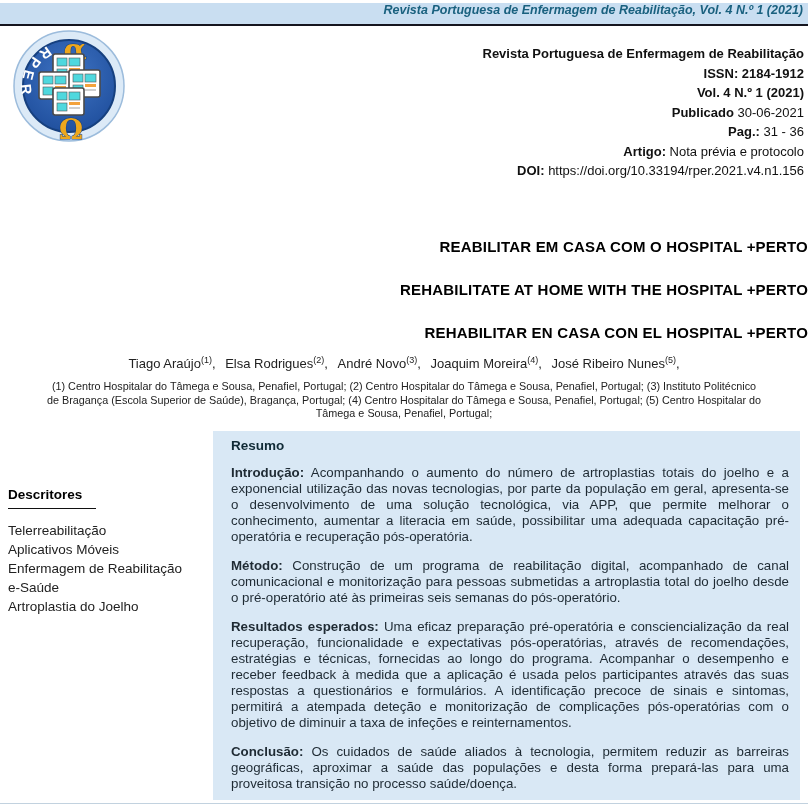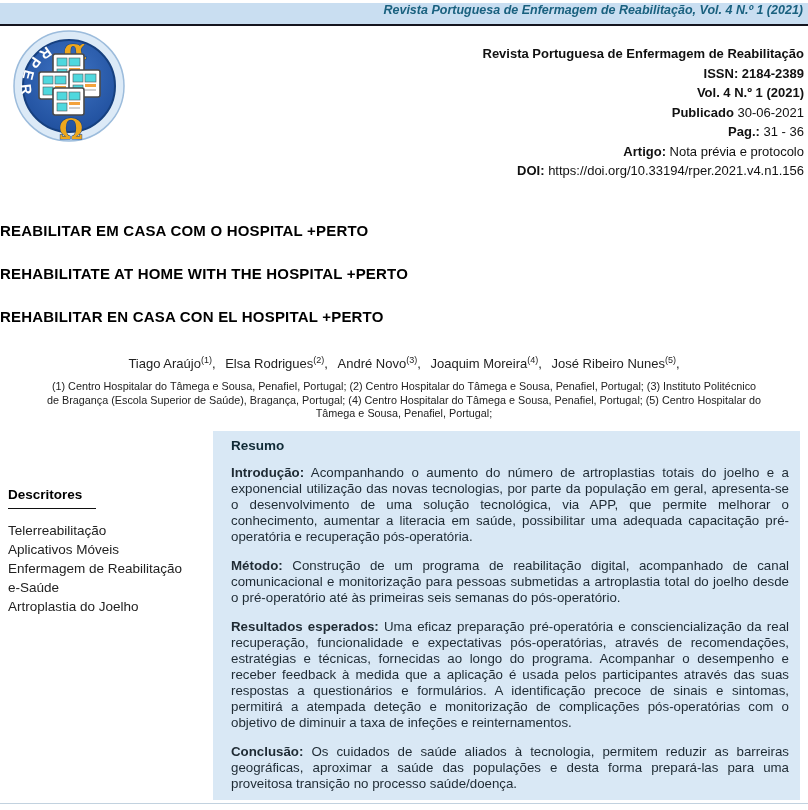--- a/index.html
+++ b/index.html
@@ -27,21 +27,21 @@
 
   
   .meta{
     position:absolute;top:44px;right:4px;text-align:right;
     font-size:13px;line-height:19.5px;color:#111;
   }
   .meta .m-label{font-weight:bold;}
   .meta .m-value{font-weight:normal;}
 
   
-  .titles{position:absolute;top:222px;left:0;right:0;text-align:left;}
+  .titles{position:absolute;top:238px;left:0;right:0;text-align:right;}
   .title-line{font-weight:bold;font-size:15px;letter-spacing:.2px;margin:0 0 26px 0;color:#000;}
 
   
   .authors{position:absolute;top:355px;left:0;right:0;text-align:center;font-size:13px;color:#222;}
   .author{margin:0 3px;}
   .author sup{font-size:9px;}
 
   
   .affils{
     position:absolute;top:380px;left:46px;right:46px;text-align:center;
@@ -106,21 +106,21 @@
       <use href="#docIcon" x="26" y="43"></use>
       <use href="#docIcon" x="56" y="41"></use>
       <use href="#docIcon" x="40" y="59"></use>
     </svg>
   </div>
 
   <div class="meta">
 
       <div class="m-line"><span class="m-label">Revista Portuguesa de Enfermagem de Reabilitação</span><span class="m-value"></span></div>
 
-      <div class="m-line"><span class="m-label">ISSN: 2184-2389</span><span class="m-value"></span></div>
+      <div class="m-line"><span class="m-label">ISSN: 2184-1912</span><span class="m-value"></span></div>
 
       <div class="m-line"><span class="m-label">Vol. 4 N.º 1 (2021)</span><span class="m-value"></span></div>
 
       <div class="m-line"><span class="m-label">Publicado</span><span class="m-value"> 30-06-2021</span></div>
 
       <div class="m-line"><span class="m-label">Pag.:</span><span class="m-value"> 31 - 36</span></div>
 
       <div class="m-line"><span class="m-label">Artigo:</span><span class="m-value"> Nota prévia e protocolo</span></div>
 
       <div class="m-line"><span class="m-label">DOI:</span><span class="m-value"> https://doi.org/10.33194/rper.2021.v4.n1.156</span></div>

